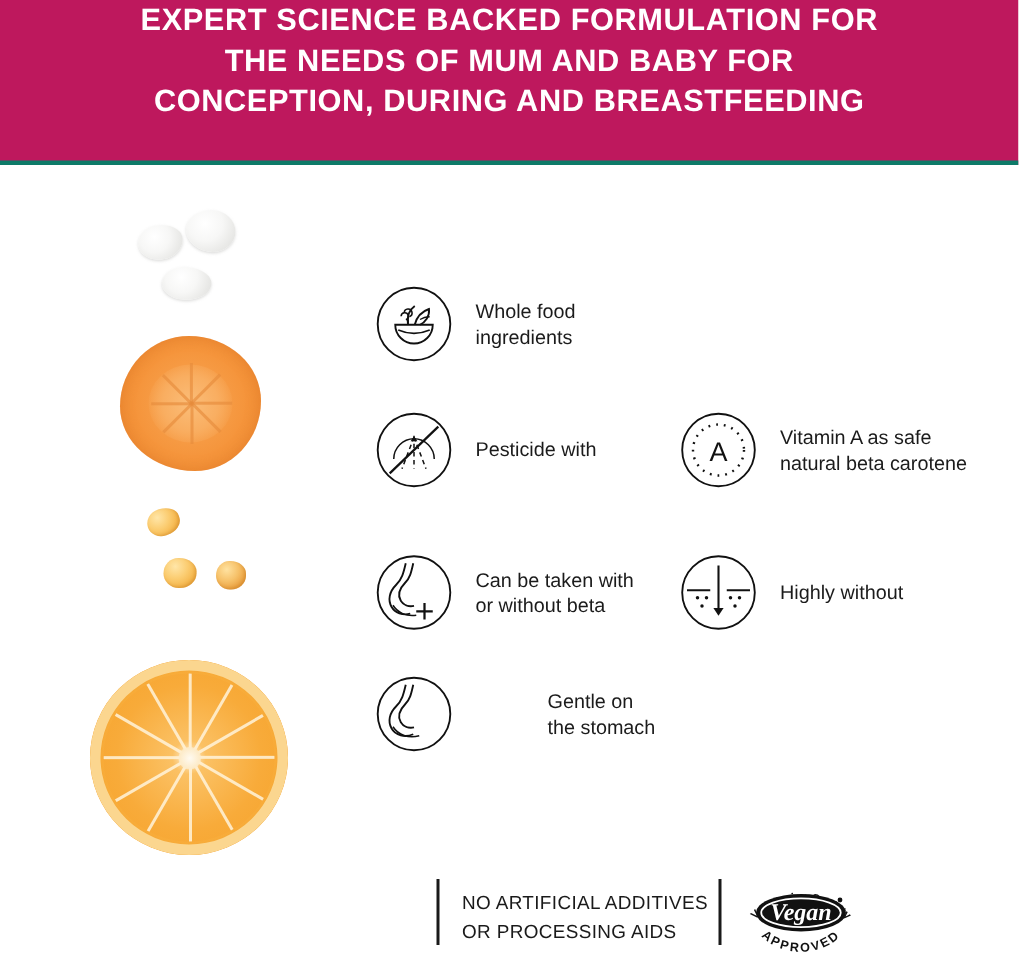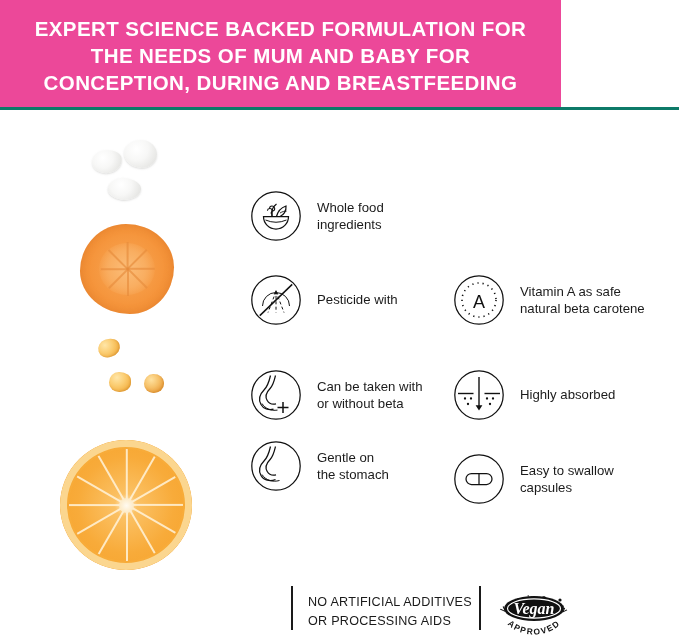--- a/index.html
+++ b/index.html
@@ -12,24 +12,24 @@
   #page {
     position: relative;
     width: 679px; height: 639px;
     background: #ffffff;
   }
 
   
   #header {
     position: absolute;
     left: 0; top: 0;
-    width: 561px; height: 110px;
-    background: #ec4899;
+    width: 679px; height: 110px;
+    background: #be185d;
     display: flex;
-    align-items: center;
+    align-items: flex-start;
     justify-content: center;
   }
   #header-title {
     color: #ffffff;
     font-size: 20.5px;
     font-weight: bold;
     line-height: 27px;
     letter-spacing: 0.4px;
     text-align: center;
     text-transform: uppercase;
@@ -321,47 +321,36 @@
           <g fill="#111" stroke="none">
             <circle cx="12" cy="29.5" r="1.15"></circle>
             <circle cx="18" cy="29.5" r="1.15"></circle>
             <circle cx="34" cy="29.5" r="1.15"></circle>
             <circle cx="40" cy="29.5" r="1.15"></circle>
             <circle cx="15" cy="35" r="1.15"></circle>
             <circle cx="37" cy="35" r="1.15"></circle>
           </g>
         </svg>
       </div>
-      <div class="feat-label">Highly absorbed</div>
-    </div>
-
-    <div class="feature" style="left:0px; top:250px;">
+      <div class="feat-label">Highly without</div>
+    </div>
+
+    <div class="feature" style="left:0px; top:260px;gap:48px;">
       <div class="feat-icon">
         <svg viewBox="0 0 52 52" fill="none" stroke="#111" stroke-width="1.25">
           <circle cx="26" cy="26" r="24.2"></circle>
           <path d="M20.5 6.5 c-1.5 6.5 -2.5 10.5 -6.5 14.5 c-4.5 4.5 -5.5 10 -3 14.5 c2.6 4.8 9 6.4 14.5 4"></path>
           <path d="M25.5 6.5 c-1.4 6.2 -2.1 9.6 -5.4 13 c-4.1 4.2 -4.9 8.6 -2.9 12 c1.7 2.9 5.2 4.2 8.8 3.4"></path>
           <path d="M12 34.5 c3.5 5.6 10.5 8 17.5 6" stroke-width="1"></path>
         </svg>
       </div>
       <div class="feat-label">Gentle on
 the stomach</div>
     </div>
 
-    <div class="feature" style="left:203px; top:263px;">
-      <div class="feat-icon">
-        <svg viewBox="0 0 52 52" fill="none" stroke="#111" stroke-width="1.25">
-          <circle cx="26" cy="26" r="24.2"></circle>
-          <rect x="13" y="20.5" width="26" height="11" rx="5.5"></rect>
-          <path d="M26 20.5 v11"></path>
-        </svg>
-      </div>
-      <div class="feat-label">Easy to swallow
-capsules</div>
-    </div>
 
   </div>
 
   <div id="bottom"></div>
 
   <div id="clean-text">100% CLEAN</div>
   <div class="vdiv" id="vdiv-1"></div>
   <div id="no-additives">NO ARTIFICIAL ADDITIVES
 OR PROCESSING AIDS</div>
   <div class="vdiv" id="vdiv-2"></div>

